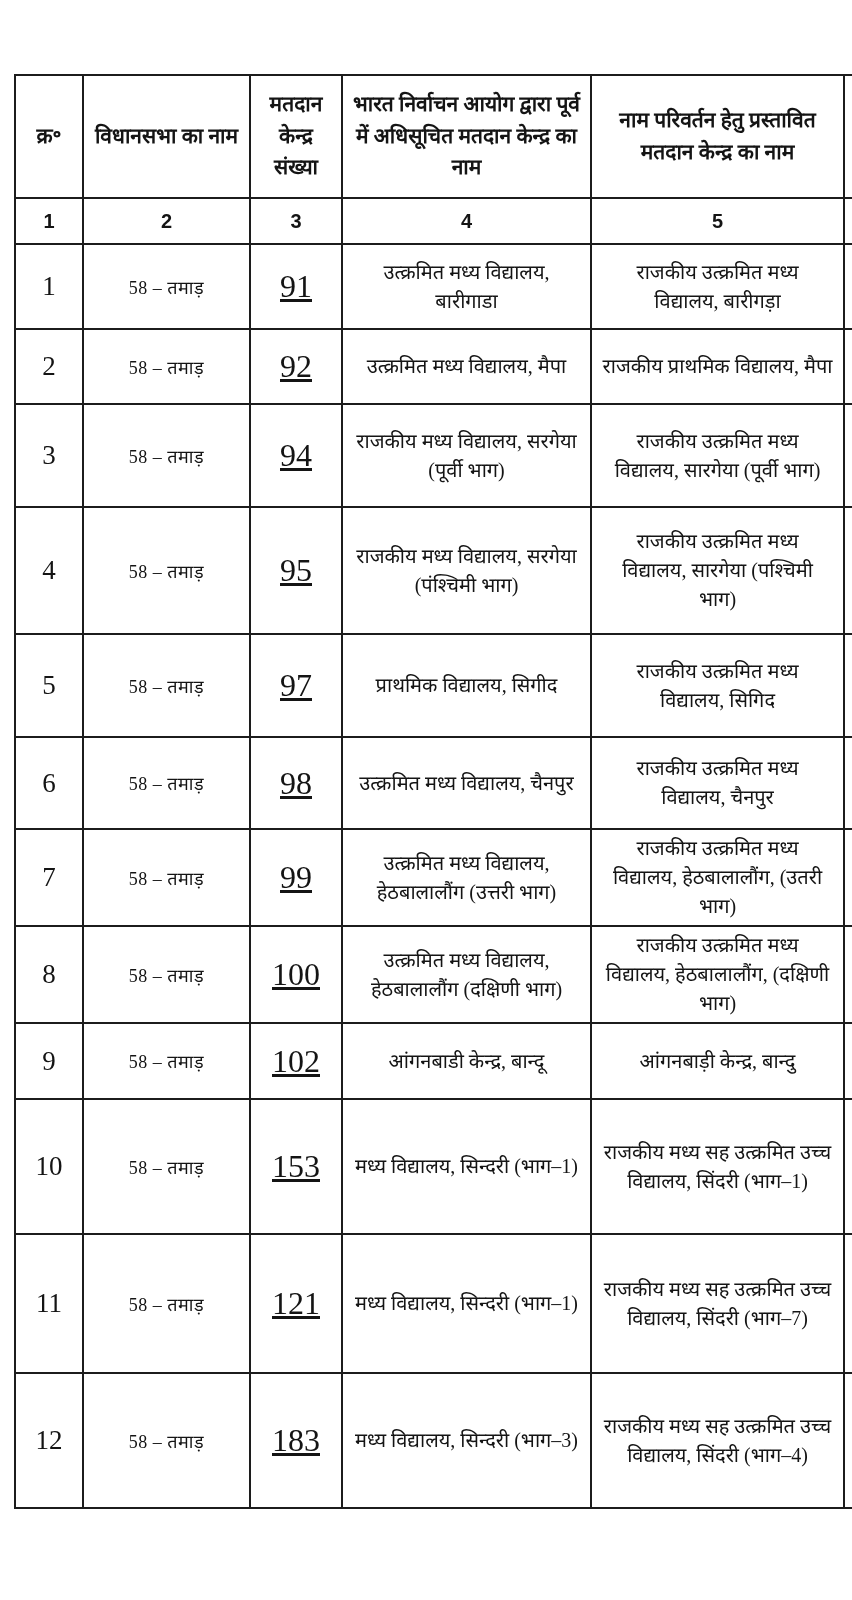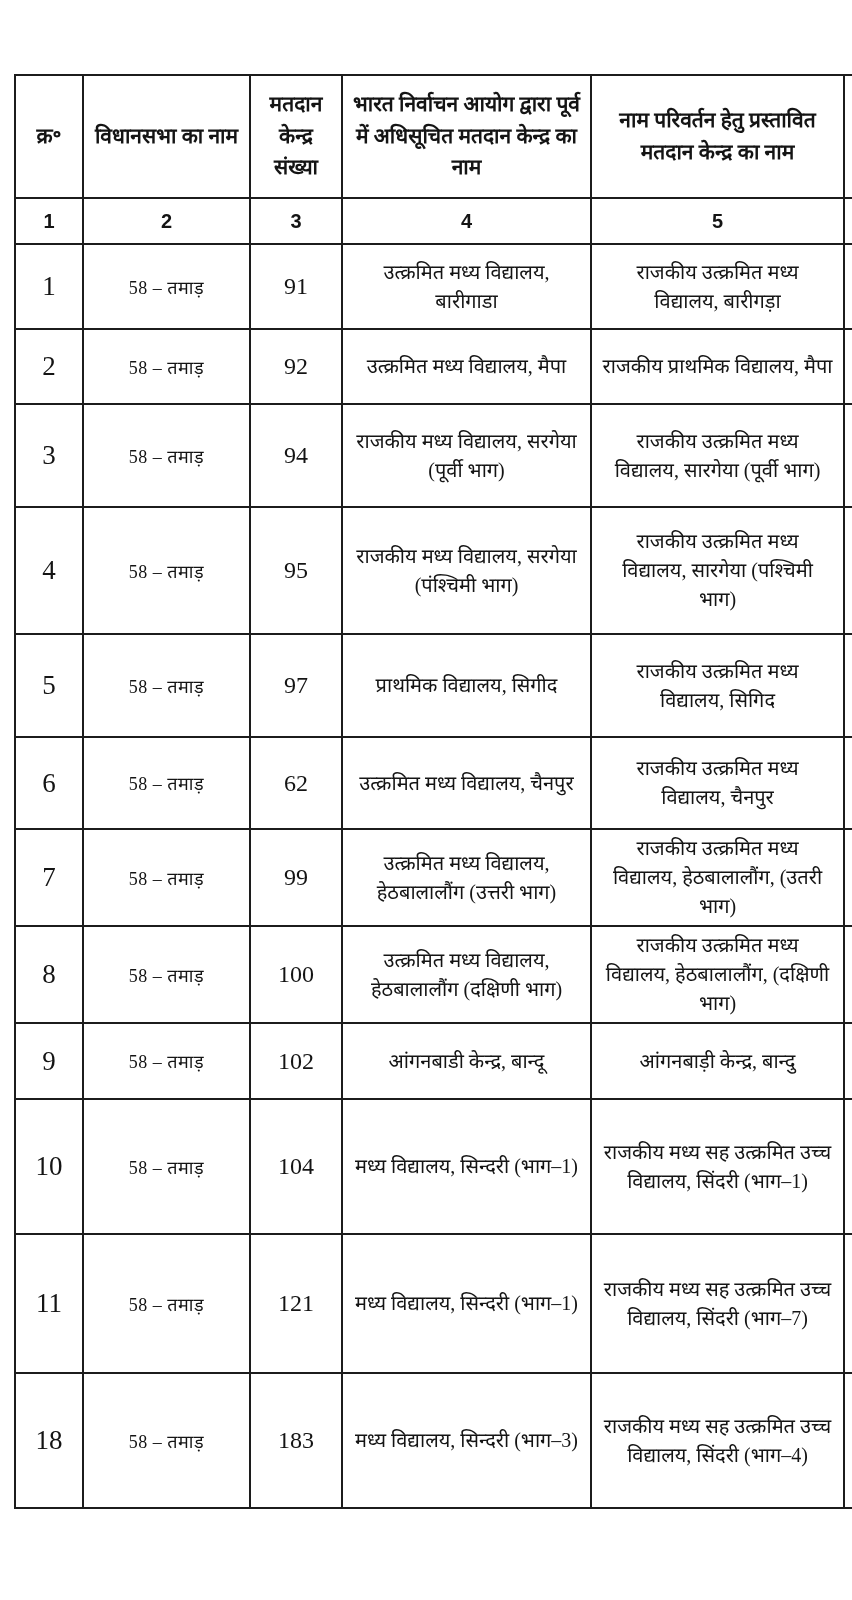--- a/index.html
+++ b/index.html
@@ -67,22 +67,23 @@
   td.c-serial {
     font-size: 27px;
     font-family: "Liberation Serif", "DejaVu Serif", serif;
   }
   td.c-assembly {
     font-size: 18px;
     letter-spacing: 0.5px;
     border-radius: 29px;
   }
   td.c-psno {
-    font-size: 24px;
-    font-family: "Liberation Serif", "DejaVu Serif", serif;
+    font-size: 32px;
+    font-family: "Liberation Serif", "DejaVu Serif", serif;
+    text-decoration: underline;
   }
   td.c-oldname, td.c-newname {
     font-size: 20px;
     line-height: 1.45;
     padding: 4px 10px;
   }
 </style>
 </head>
 <body>
 
@@ -156,21 +157,21 @@
     <td class="c-assembly">58 – तमाड़</td>
     <td class="c-psno">97</td>
     <td class="c-oldname">प्राथमिक विद्यालय, सिगीद</td>
     <td class="c-newname">राजकीय उत्क्रमित मध्य विद्यालय, सिगिद</td>
     <td class="c-cut"></td>
   </tr>
 
   <tr class="data-row">
     <td class="c-serial">6</td>
     <td class="c-assembly">58 – तमाड़</td>
-    <td class="c-psno">62</td>
+    <td class="c-psno">98</td>
     <td class="c-oldname">उत्क्रमित मध्य विद्यालय, चैनपुर</td>
     <td class="c-newname">राजकीय उत्क्रमित मध्य विद्यालय, चैनपुर</td>
     <td class="c-cut"></td>
   </tr>
 
   <tr class="data-row">
     <td class="c-serial">7</td>
     <td class="c-assembly">58 – तमाड़</td>
     <td class="c-psno">99</td>
     <td class="c-oldname">उत्क्रमित मध्य विद्यालय, हेठबालालौंग (उत्तरी भाग)</td>
@@ -192,37 +193,37 @@
     <td class="c-assembly">58 – तमाड़</td>
     <td class="c-psno">102</td>
     <td class="c-oldname">आंगनबाडी केन्द्र, बान्दू</td>
     <td class="c-newname">आंगनबाड़ी केन्द्र, बान्दु</td>
     <td class="c-cut"></td>
   </tr>
 
   <tr class="data-row">
     <td class="c-serial">10</td>
     <td class="c-assembly">58 – तमाड़</td>
-    <td class="c-psno">104</td>
+    <td class="c-psno">153</td>
     <td class="c-oldname">मध्य विद्यालय, सिन्दरी (भाग–1)</td>
     <td class="c-newname">राजकीय मध्य सह उत्क्रमित उच्च विद्यालय, सिंदरी (भाग–1)</td>
     <td class="c-cut"></td>
   </tr>
 
   <tr class="data-row">
     <td class="c-serial">11</td>
     <td class="c-assembly">58 – तमाड़</td>
     <td class="c-psno">121</td>
     <td class="c-oldname">मध्य विद्यालय, सिन्दरी (भाग–1)</td>
     <td class="c-newname">राजकीय मध्य सह उत्क्रमित उच्च विद्यालय, सिंदरी (भाग–7)</td>
     <td class="c-cut"></td>
   </tr>
 
   <tr class="data-row">
-    <td class="c-serial">18</td>
+    <td class="c-serial">12</td>
     <td class="c-assembly">58 – तमाड़</td>
     <td class="c-psno">183</td>
     <td class="c-oldname">मध्य विद्यालय, सिन्दरी (भाग–3)</td>
     <td class="c-newname">राजकीय मध्य सह उत्क्रमित उच्च विद्यालय, सिंदरी (भाग–4)</td>
     <td class="c-cut"></td>
   </tr>
 </tbody>
   </table>
 </div>
 

